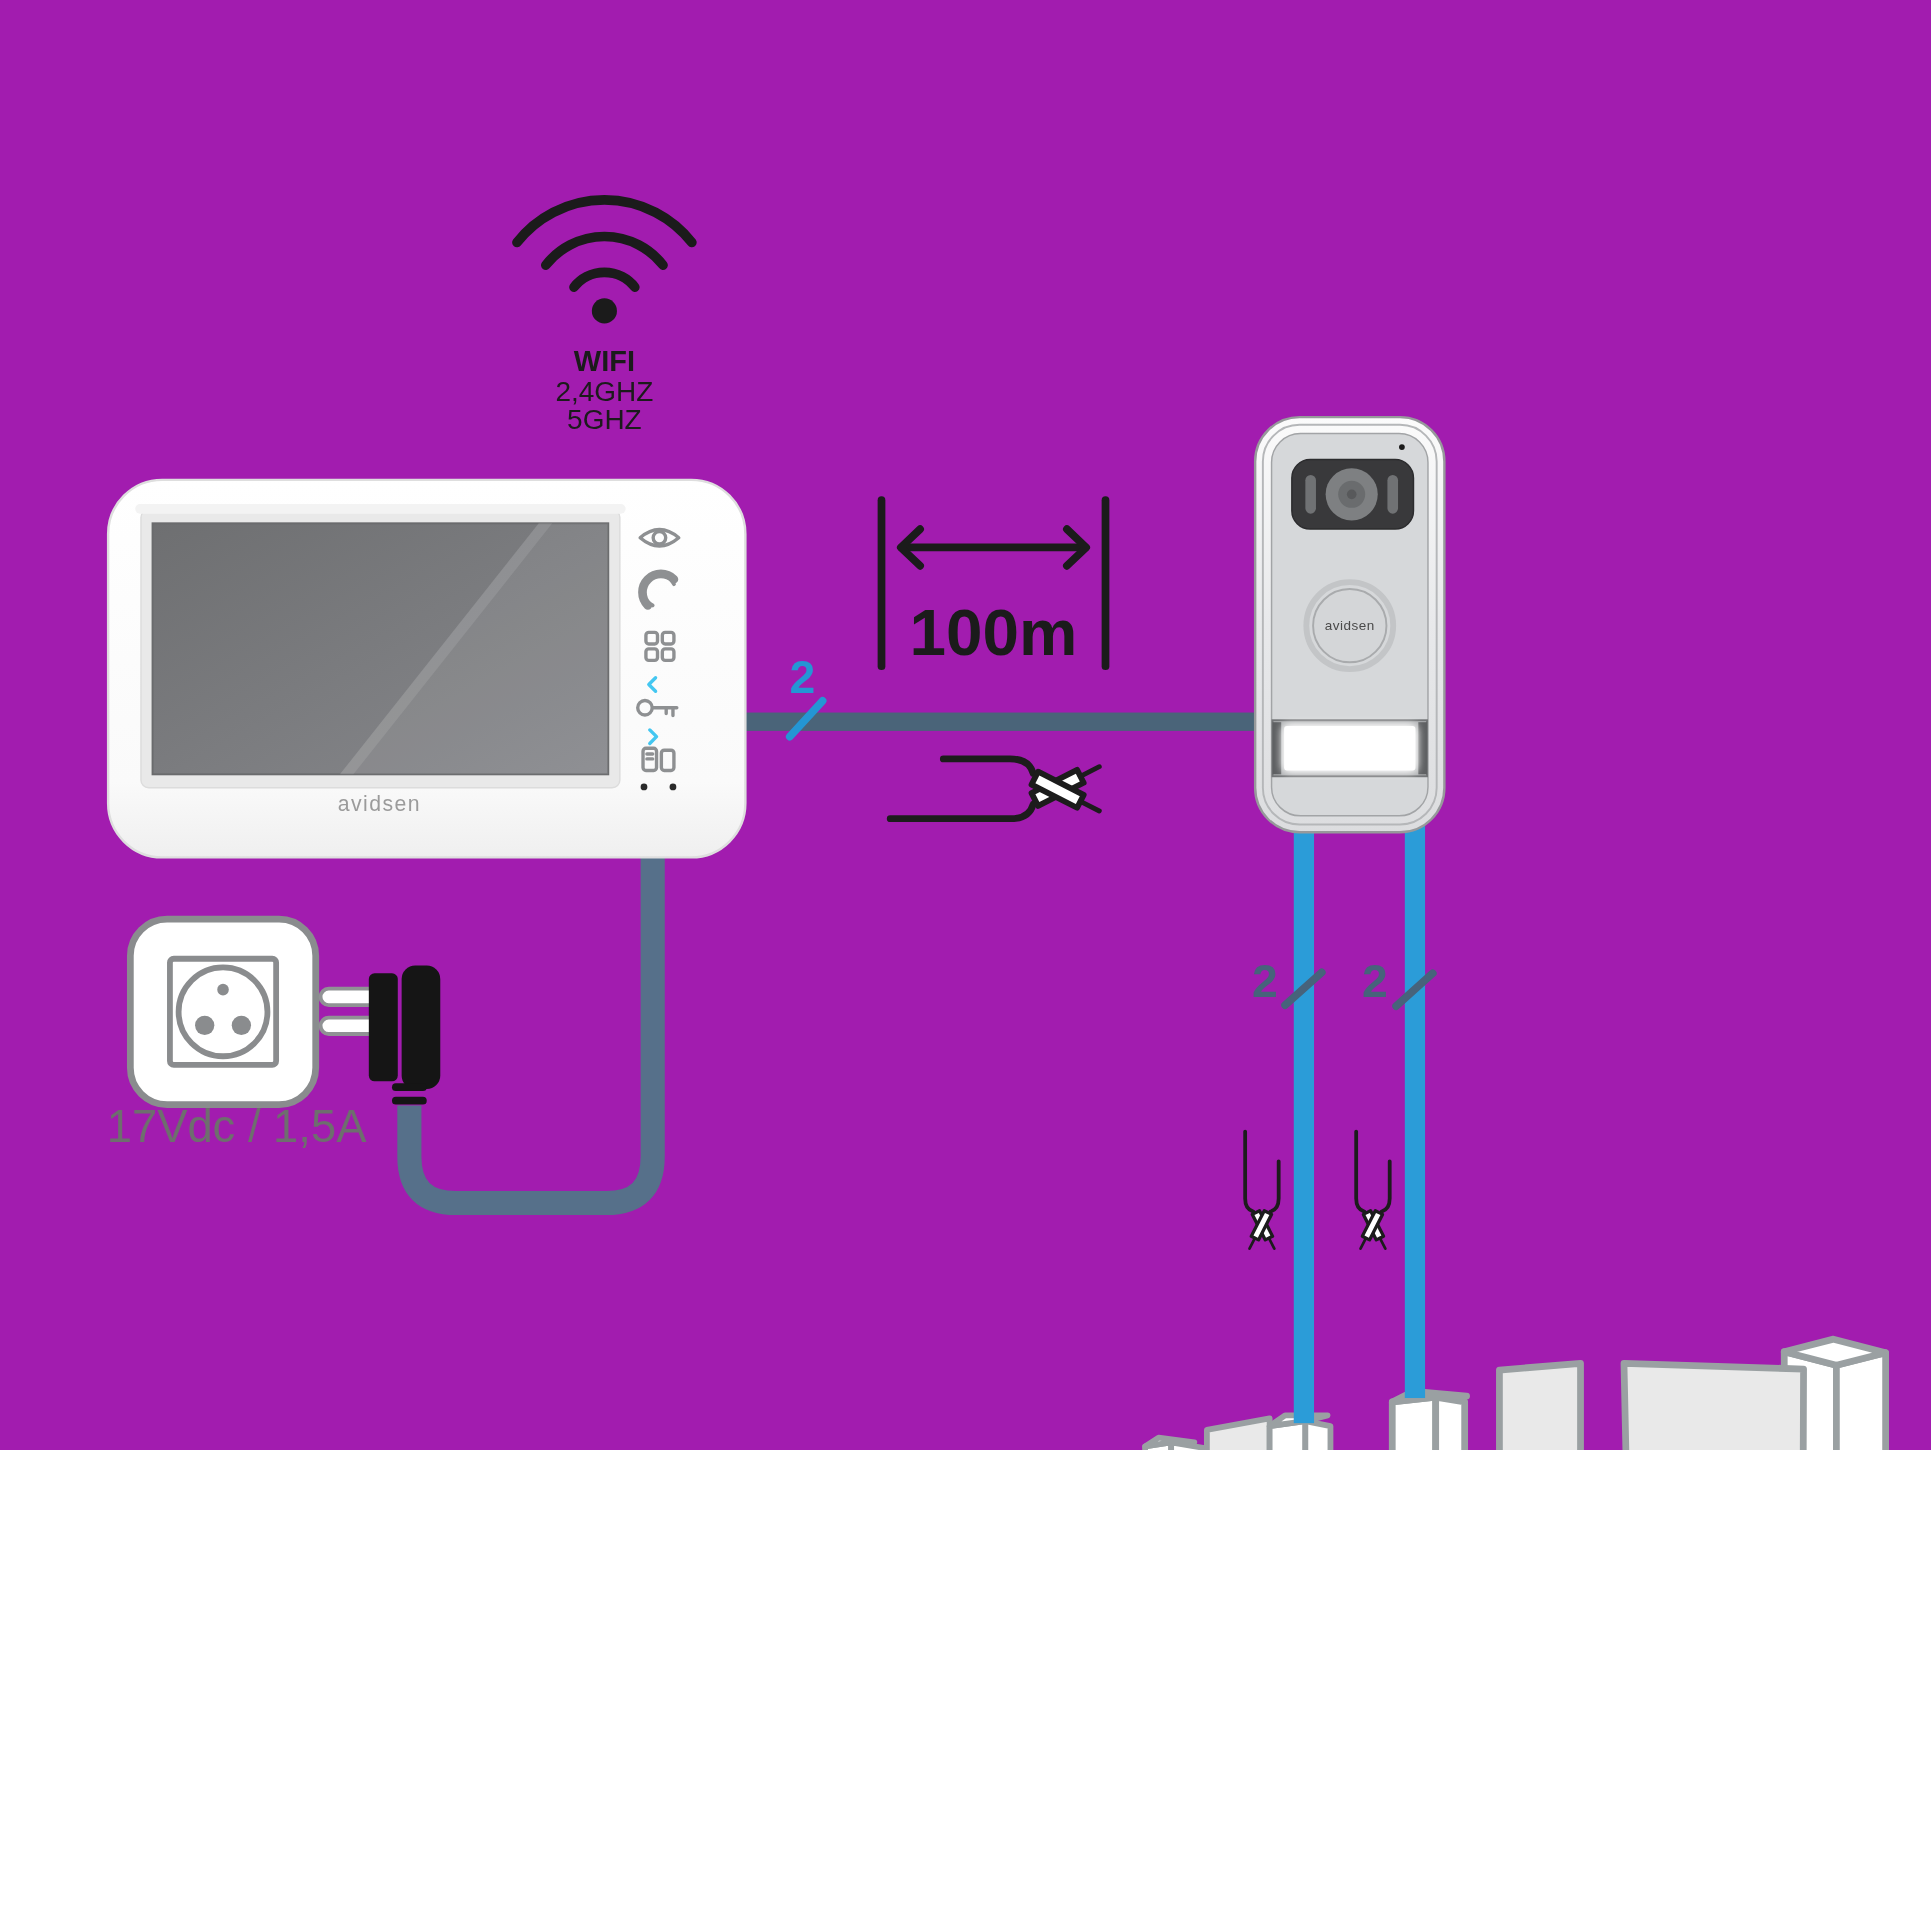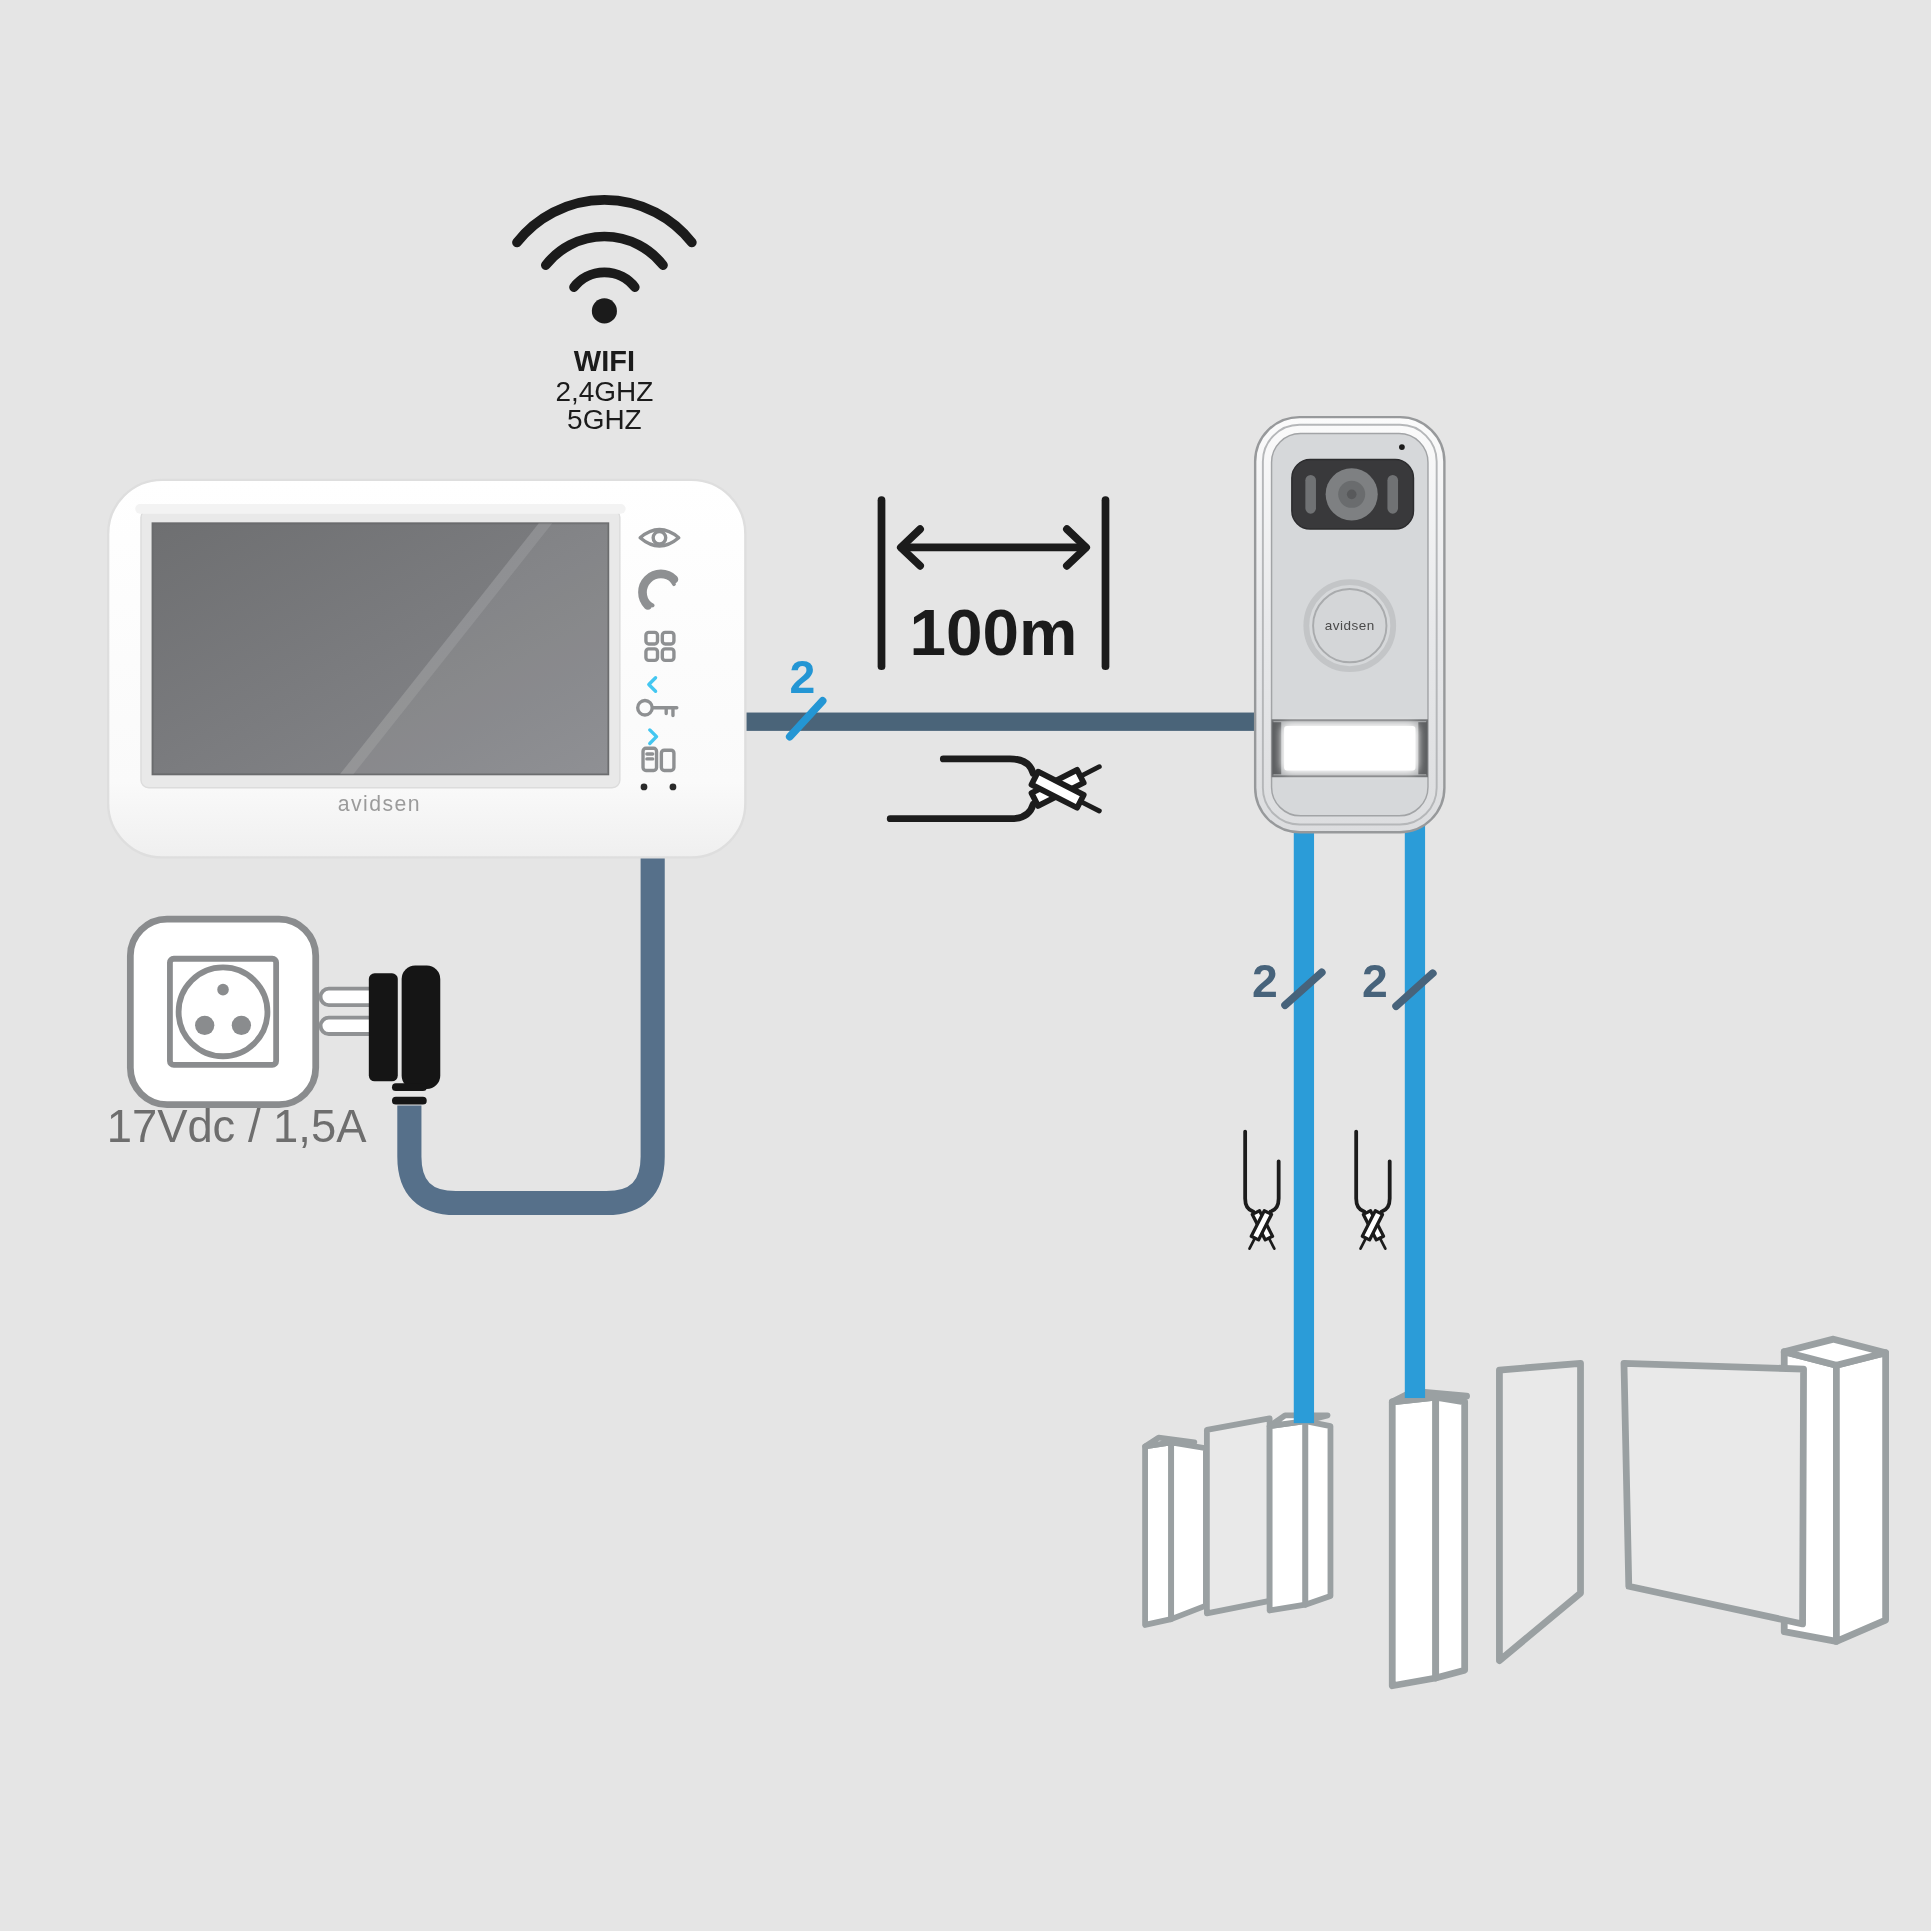--- a/index.html
+++ b/index.html
@@ -1,16 +1,16 @@
 <!DOCTYPE html>
 <html><head>
 <meta charset="utf-8">
 <style>
   html,body{margin:0;padding:0;background:#ffffff;}
-  .page{position:relative;width:1931px;height:1931px;background:#e5e5e5;overflow:hidden;
+  .page{position:relative;width:1931px;height:1450px;background:#a21caf;overflow:hidden;
         font-family:"Liberation Sans", sans-serif;}
   svg{display:block;}
   text{font-family:"Liberation Sans", sans-serif;}
   .t-black{fill:#1b1b1b;}
   .t-bold{font-weight:bold;}
   .t-gray{fill:#6e6e6e;}
   .t-brand{fill:#9b9b9b;letter-spacing:1.5px;}
   .t-brand-btn{fill:#4a4a4a;letter-spacing:0.5px;}
   .t-blue{fill:#2496d4;}
   .t-slate{fill:#47637b;}

